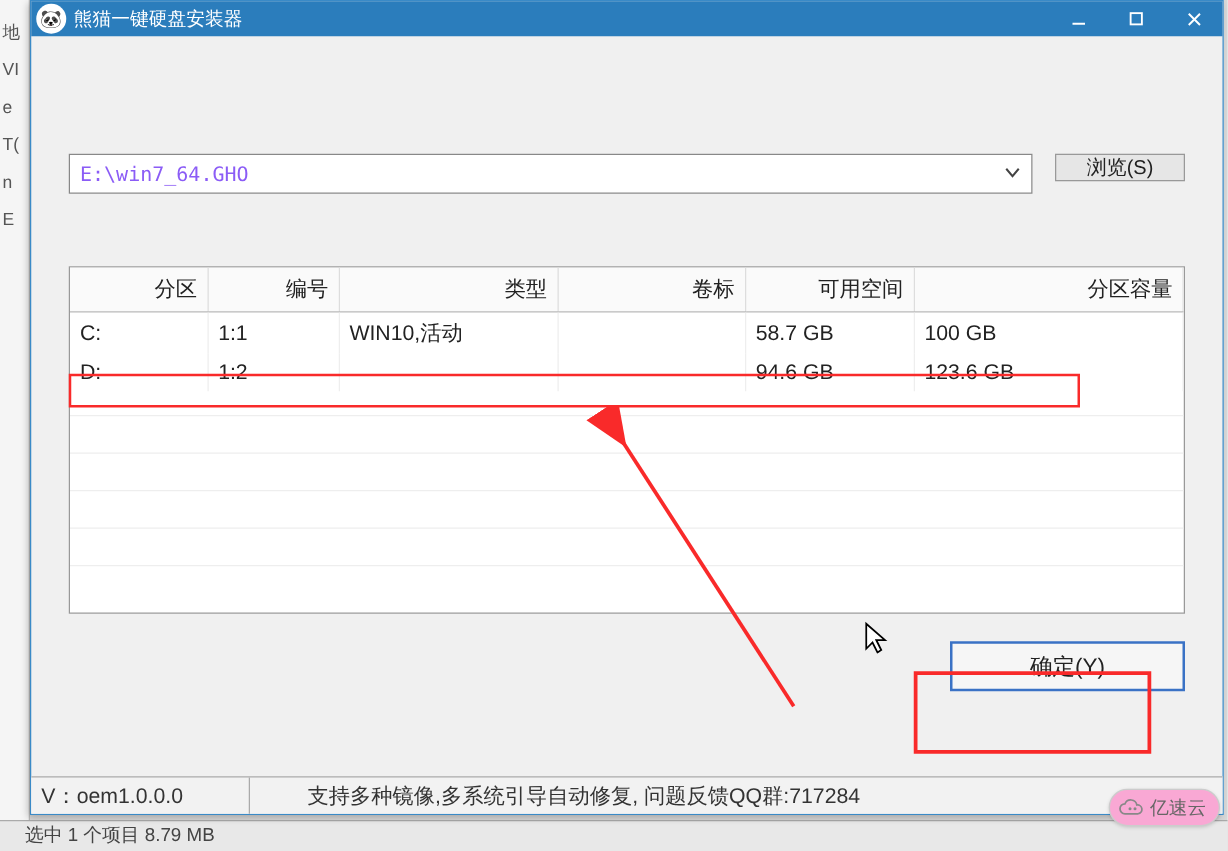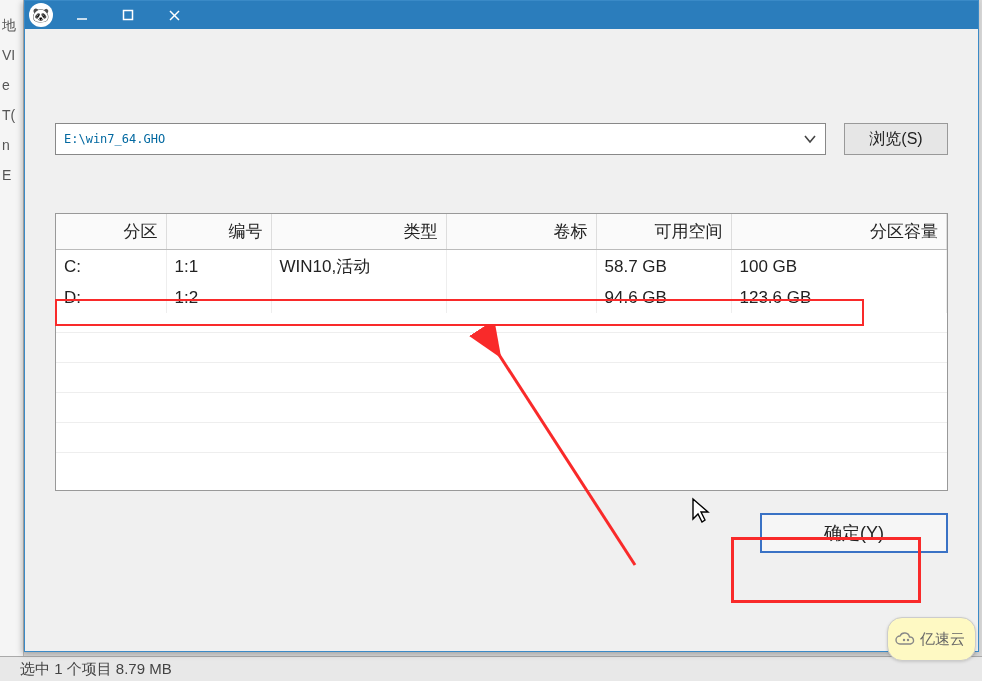--- a/index.html
+++ b/index.html
@@ -89,33 +89,33 @@
       margin-bottom: 58px;
     }
     .path-combo {
       flex: 1;
       height: 32px;
       border: 1px solid #888;
       background: #fff;
       display: flex;
       align-items: center;
       padding: 0 8px;
-      font-size: 12px;
+      font-size: 16px;
       font-family: Consolas, monospace;
-      color: #0369a1;
+      color: #8b5cf6;
       position: relative;
     }
     .path-combo .caret {
       margin-left: auto;
       font-size: 13px;
       color: #444;
     }
     .browse-btn {
       width: 104px;
-      height: 32px;
+      height: 22px;
       border: 1px solid #999;
       background: #e6e6e6;
       font-size: 16px;
       display: flex;
       align-items: center;
       justify-content: center;
       color: #222;
     }
     .table-wrap {
       border: 1px solid #999;
@@ -214,23 +214,23 @@
       color: #000;
     }
     .arrow-anno {
       position: absolute;
       pointer-events: none;
     }
     .watermark {
       position: absolute;
       right: 6px;
       bottom: 20px;
-      height: 44px;
+      height: 30px;
       padding: 0 10px 0 6px;
-      background: #fef9c3;
+      background: #f9a8d4;
       border: 1px solid #ccc;
       border-radius: 15px;
       display: flex;
       align-items: center;
       gap: 4px;
       font-size: 15px;
       color: #666;
       box-shadow: 0 1px 3px rgba(0,0,0,0.15);
     }
     .watermark svg { flex-shrink: 0; }
@@ -247,20 +247,21 @@
     <div>E</div>
 </div>
 <div class="bg-bottom">
   <span>选中 1 个项目  8.79 MB</span>
 </div>
 
 <div class="window">
 
   <div class="titlebar">
     <div class="app-icon">🐼</div>
+    <div class="title">熊猫一键硬盘安装器</div>
     <div class="win-btn">
       <svg width="12" height="12" viewBox="0 0 12 12">
           <line x1="1" y1="10" x2="11" y2="10" stroke="#fff" stroke-width="1.5"></line>
         </svg>
     </div>
     <div class="win-btn">
       <svg width="12" height="12" viewBox="0 0 12 12">
           <rect x="1.5" y="1.5" width="9" height="9" fill="none" stroke="#fff" stroke-width="1.5"></rect>
         </svg>
     </div>
@@ -350,20 +351,24 @@
         </marker>
       </defs>
       <line x1="30" y1="8" x2="180" y2="240" stroke="#f92a2a" stroke-width="3" marker-start="url(#ah)"></line>
     </svg>
 
     <svg class="cursor" style="left:666px; top:468px;" width="22" height="26" viewBox="0 0 22 26">
       <path d="M2 2 L2 22 L7 17 L11 25 L14 23 L10 15 L17 15 Z" fill="#fff" stroke="#000" stroke-width="1.4"></path>
     </svg>
   </div>
 
+  <div class="statusbar">
+    <div class="ver">V：oem1.0.0.0</div>
+    <div class="msg">支持多种镜像,多系统引导自动修复, 问题反馈QQ群:717284</div>
+  </div>
 </div>
 
 <div class="watermark">
   <svg width="22" height="16" viewBox="0 0 22 16">
     <path d="M6 13 a4 4 0 0 1 0-8 a5 5 0 0 1 9.5 1 a3.5 3.5 0 0 1 1 7 Z" fill="none" stroke="#888" stroke-width="1.4"></path>
     <circle cx="10" cy="9" r="1.2" fill="#888"></circle>
       <circle cx="14" cy="9" r="1.2" fill="#888"></circle>
   </svg>
   <span>亿速云</span>
 </div>

